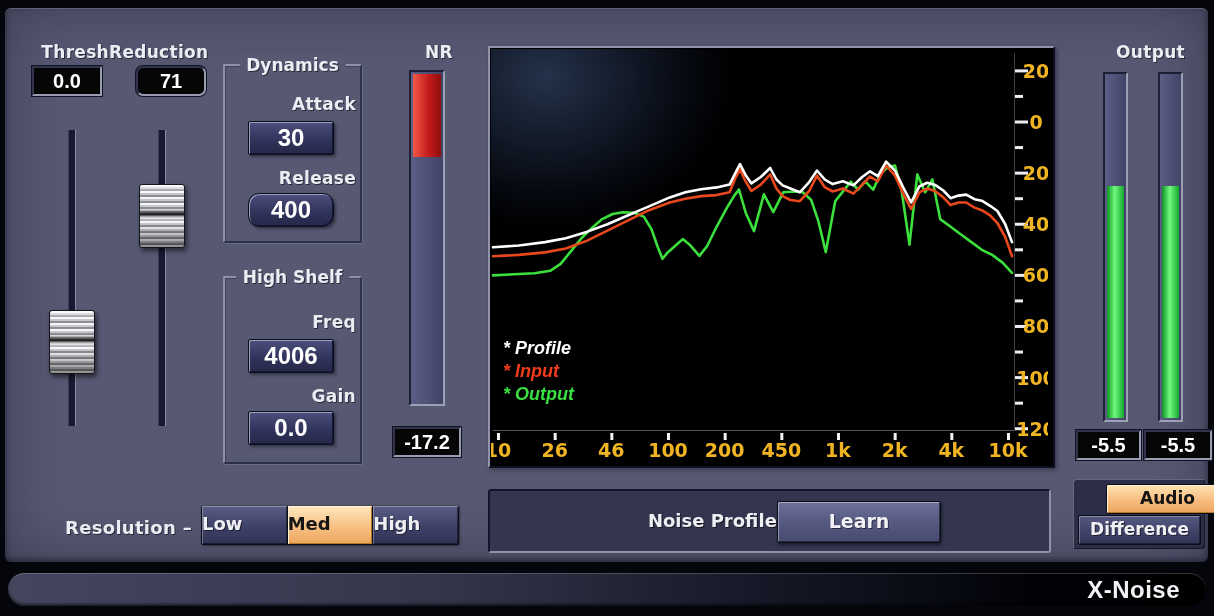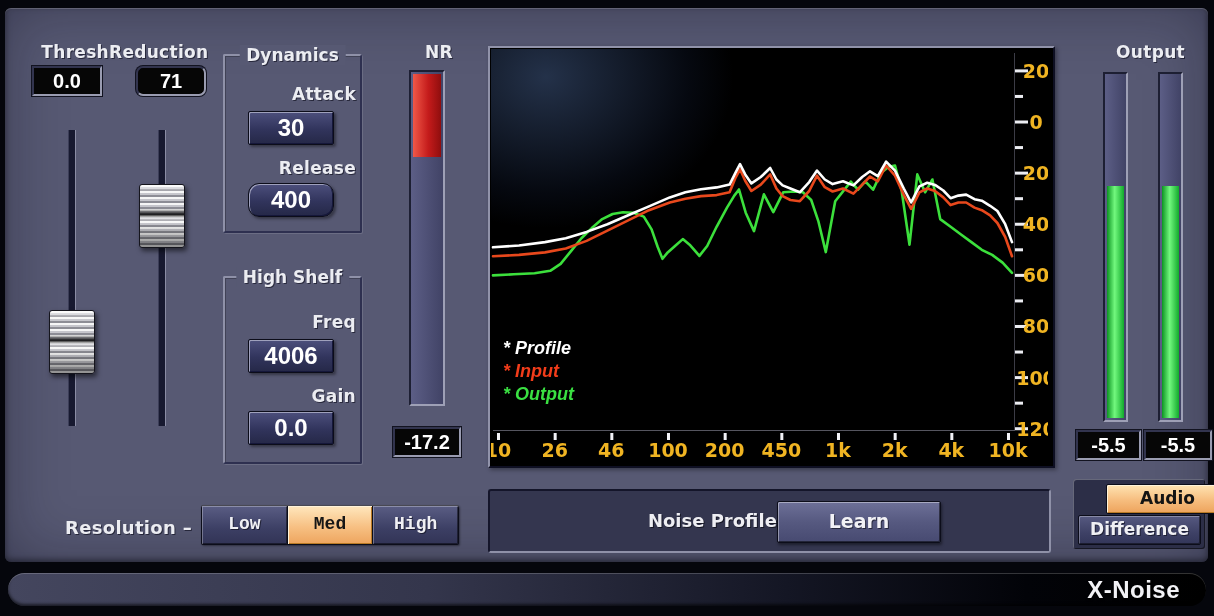--- a/index.html
+++ b/index.html
@@ -40,23 +40,23 @@
   
   .graph{position:absolute;left:483px;top:38px;width:563px;height:418px;background:#000;
          border:2px solid;border-color:#9193aa #0e0f22 #0e0f22 #9193aa;box-shadow:2px 2px 4px rgba(0,0,0,.35);}
   .graph-inner{position:absolute;left:1px;top:1px;width:557px;height:412px;background:
       radial-gradient(ellipse 260px 210px at 55px 28px, rgba(105,145,215,.34), rgba(45,70,130,.12) 55%, rgba(0,0,0,0) 72%),#000;}
   .legend{position:absolute;left:12px;top:288px;font-family:"Liberation Sans",sans-serif;font-size:18px;font-weight:bold;line-height:23px;font-style:italic;}
   .legend .li{white-space:nowrap;}
   
   .res-strip{position:absolute;left:196px;top:497px;width:258px;height:40px;background:#0c0d1a;border-radius:2px;
              box-shadow:inset 0 1px 0 rgba(255,255,255,.25), 1px 1px 2px rgba(0,0,0,.4);display:flex;padding:1px;box-sizing:border-box;gap:1px;}
-  .res-btn{flex:1;color:#f0f0f4;font-weight:bold;font-size:18px;text-align:center;line-height:36px;cursor:pointer;
+  .res-btn{flex:1;color:#f0f0f4;font-weight:bold;font-size:18px;line-height:36px;cursor:pointer;
            background:linear-gradient(180deg,#5a5d84 0%,#3c3f64 60%,#323456 100%);
-           box-shadow:inset 1px 1px 0 rgba(255,255,255,.3), inset -1px -1px 0 rgba(0,0,0,.45);text-shadow:1px 1px 0 rgba(10,10,20,.6);font-family:Liberation Mono, monospace;}
+           box-shadow:inset 1px 1px 0 rgba(255,255,255,.3), inset -1px -1px 0 rgba(0,0,0,.45);text-shadow:1px 1px 0 rgba(10,10,20,.6);}
   .res-btn.selected{background:linear-gradient(180deg,#ffe7bd 0%,#f7c083 55%,#eda55e 100%);color:#161616;
            box-shadow:inset 1px 1px 0 #fff3da, inset -1px -1px 0 #b97a24;text-shadow:none;}
   
   .np-bar{position:absolute;left:483px;top:481px;width:563px;height:64px;background:#34364f;border-radius:3px;
           border:2px solid;border-color:#14152a #8f91a8 #8f91a8 #14152a;box-sizing:border-box;}
   .np-label{position:absolute;left:105px;top:19px;width:250px;text-align:center;font-weight:bold;font-size:18px;
             color:#eeeef3;text-shadow:1px 1px 0 rgba(10,10,20,.7);white-space:nowrap;}
   .learn-btn{position:absolute;left:287px;top:10px;width:162px;height:40px;border:1px solid #0c0d1a;border-radius:2px;
             background:linear-gradient(180deg,#6d7098 0%,#565980 50%,#474a71 100%);
             color:#f2f2f6;font-weight:bold;font-size:19px;text-align:center;line-height:38px;cursor:pointer;
@@ -86,21 +86,21 @@
 
     <div class="pxlabel" style="left:20px;top:34px;width:84px;">Thresh</div>
     <div class="pxlabel" style="left:104px;top:34px;width:98px;">Reduction</div>
     <div class="display" style="left:27px;top:58px;width:66px;height:26px;">0.0</div>
     <div class="display" style="left:131px;top:58px;width:66px;height:26px;border-radius:7px;">71</div>
     <div class="track" style="left:63px;top:122px;height:296px;"></div>
     <div class="track" style="left:153px;top:122px;height:296px;"></div>
     <div class="fader" id="fader-thresh" style="left: 44px; top: 302.18px;"></div>
     <div class="fader" id="fader-reduction" style="left: 134px; top: 175.82px;"></div>
 
-    <div class="group" style="left:218px;top:46px;width:135px;height:175px;">
+    <div class="group" style="left:218px;top:56px;width:135px;height:175px;">
       <div class="title">Dynamics</div>
       <div class="pxlabel" style="left:0;top:28px;width:131px;">Attack</div>
       <div class="pbtn" style="left:23px;top:55px;width:84px;height:32px;line-height:32px;">30</div>
       <div class="pxlabel" style="left:0;top:102px;width:131px;">Release</div>
       <div class="pbtn" style="left:23px;top:127px;width:84px;height:32px;line-height:32px;border-radius:11px;">400</div>
     </div>
 
     <div class="group" style="left:218px;top:268px;width:135px;height:184px;">
       <div class="title">High Shelf</div>
       <div class="pxlabel" style="left:0;top:34px;width:131px;">Freq</div>

